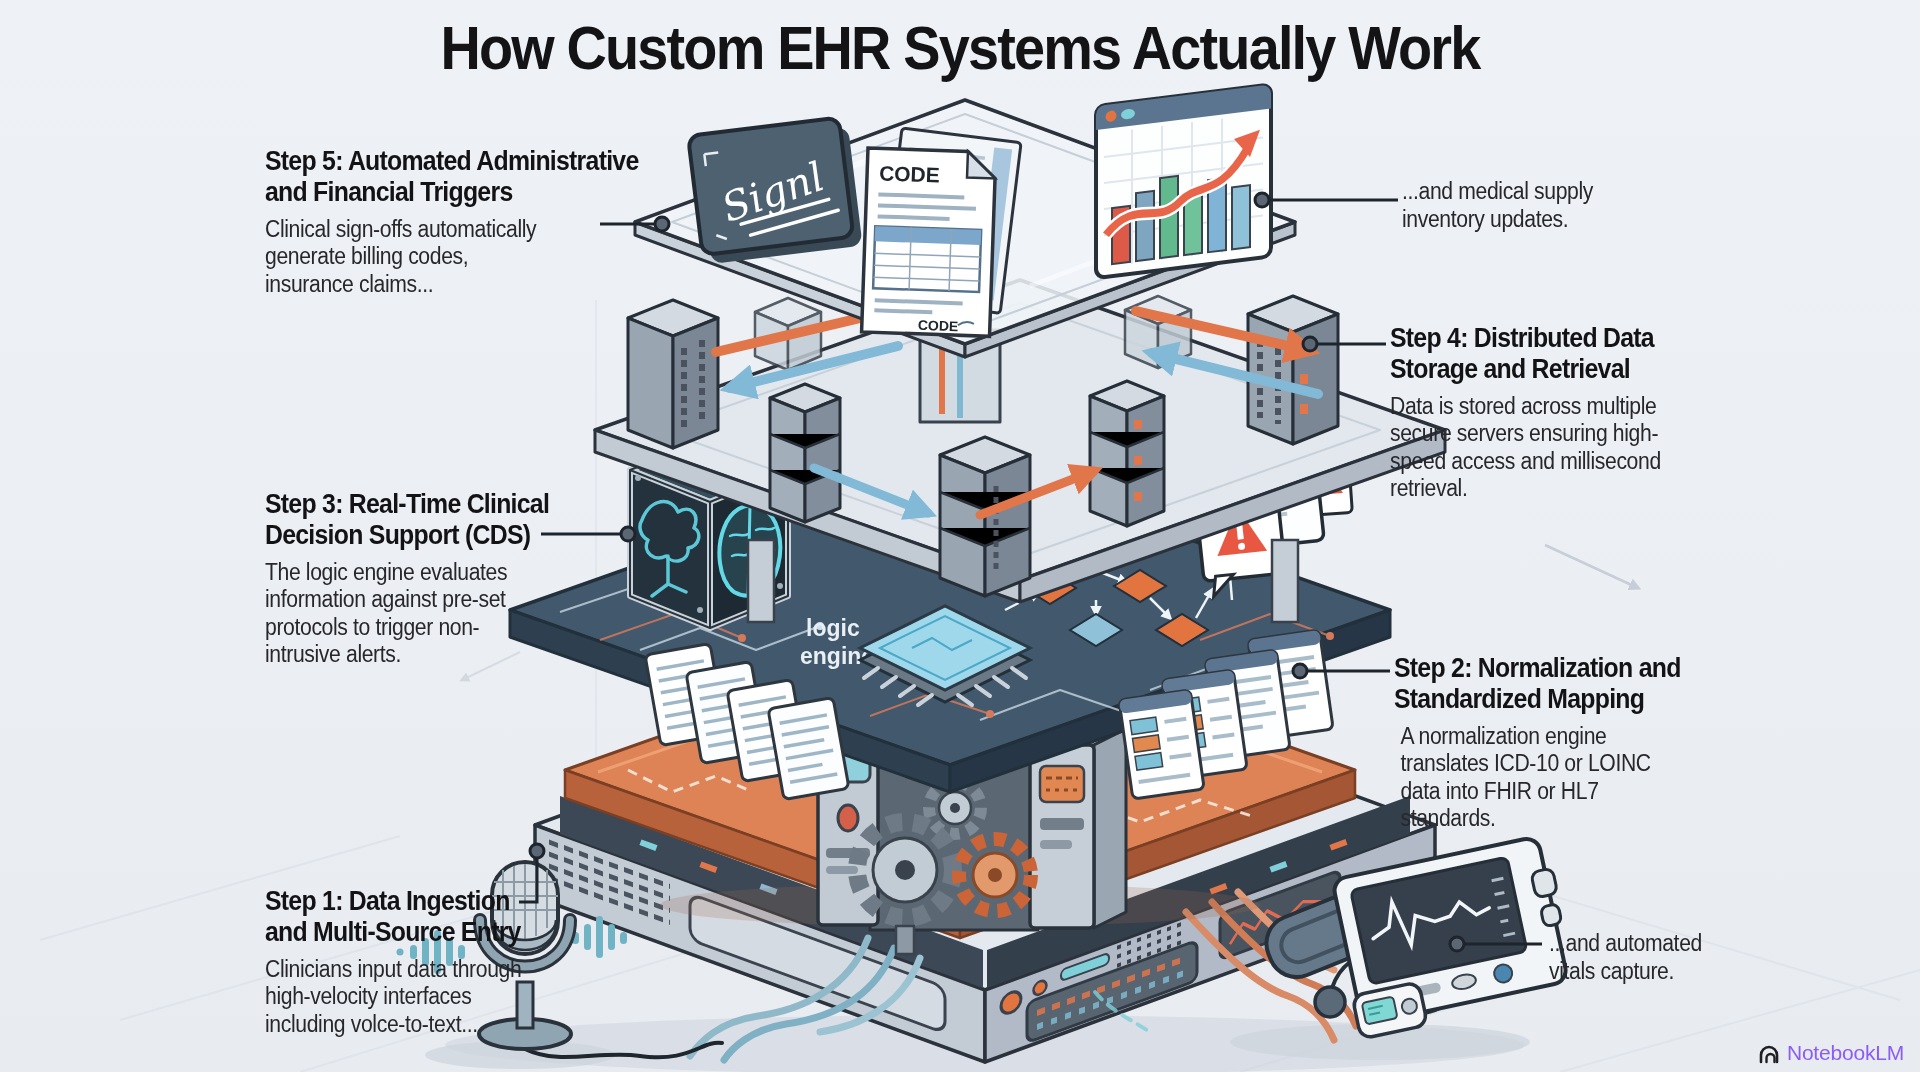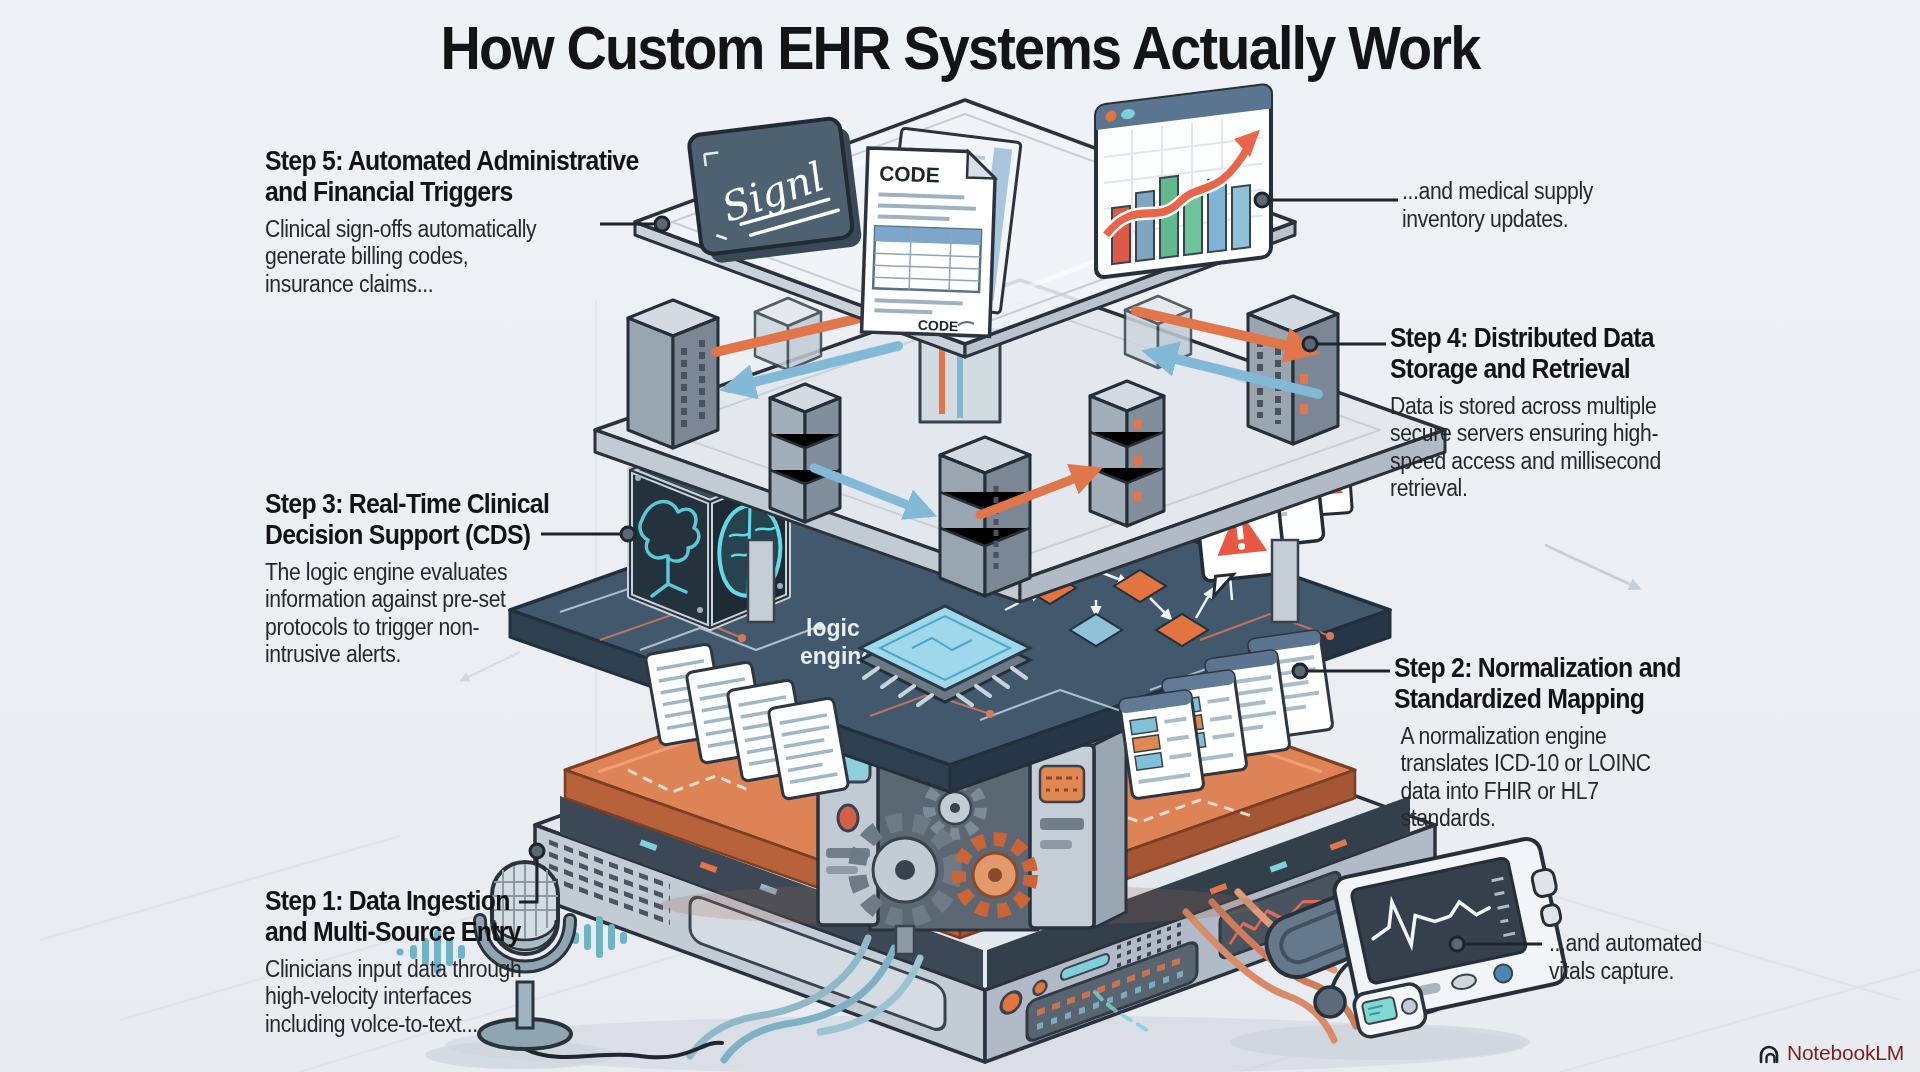--- a/index.html
+++ b/index.html
@@ -19,21 +19,21 @@
     margin:0;font-size:23px;line-height:1.2;font-weight:400;
     letter-spacing:-.4px;color:#27272b;white-space:pre-line;
   }
   #title{
     position:absolute;top:12px;left:0;width:100%;text-align:center;z-index:2;
     font-size:62px;font-weight:800;letter-spacing:-2px;color:#141416;
     transform:scaleX(.9);transform-origin:center top;
   }
   #footer{
     position:absolute;right:16px;bottom:7px;z-index:3;display:flex;align-items:center;gap:6px;
-    font-size:21px;font-weight:500;color:#7f1d1d;letter-spacing:-.2px;
+    font-size:21px;font-weight:500;color:#8b5cf6;letter-spacing:-.2px;
   }
   #note-supply p,#note-vitals p{font-size:23px;}
   #step2 p{padding-left:7px;}
 </style>
 </head>
 <body>
 
 <div id="stage">
 
 <svg id="illu" width="1920" height="1072" viewBox="0 0 1920 1072">

